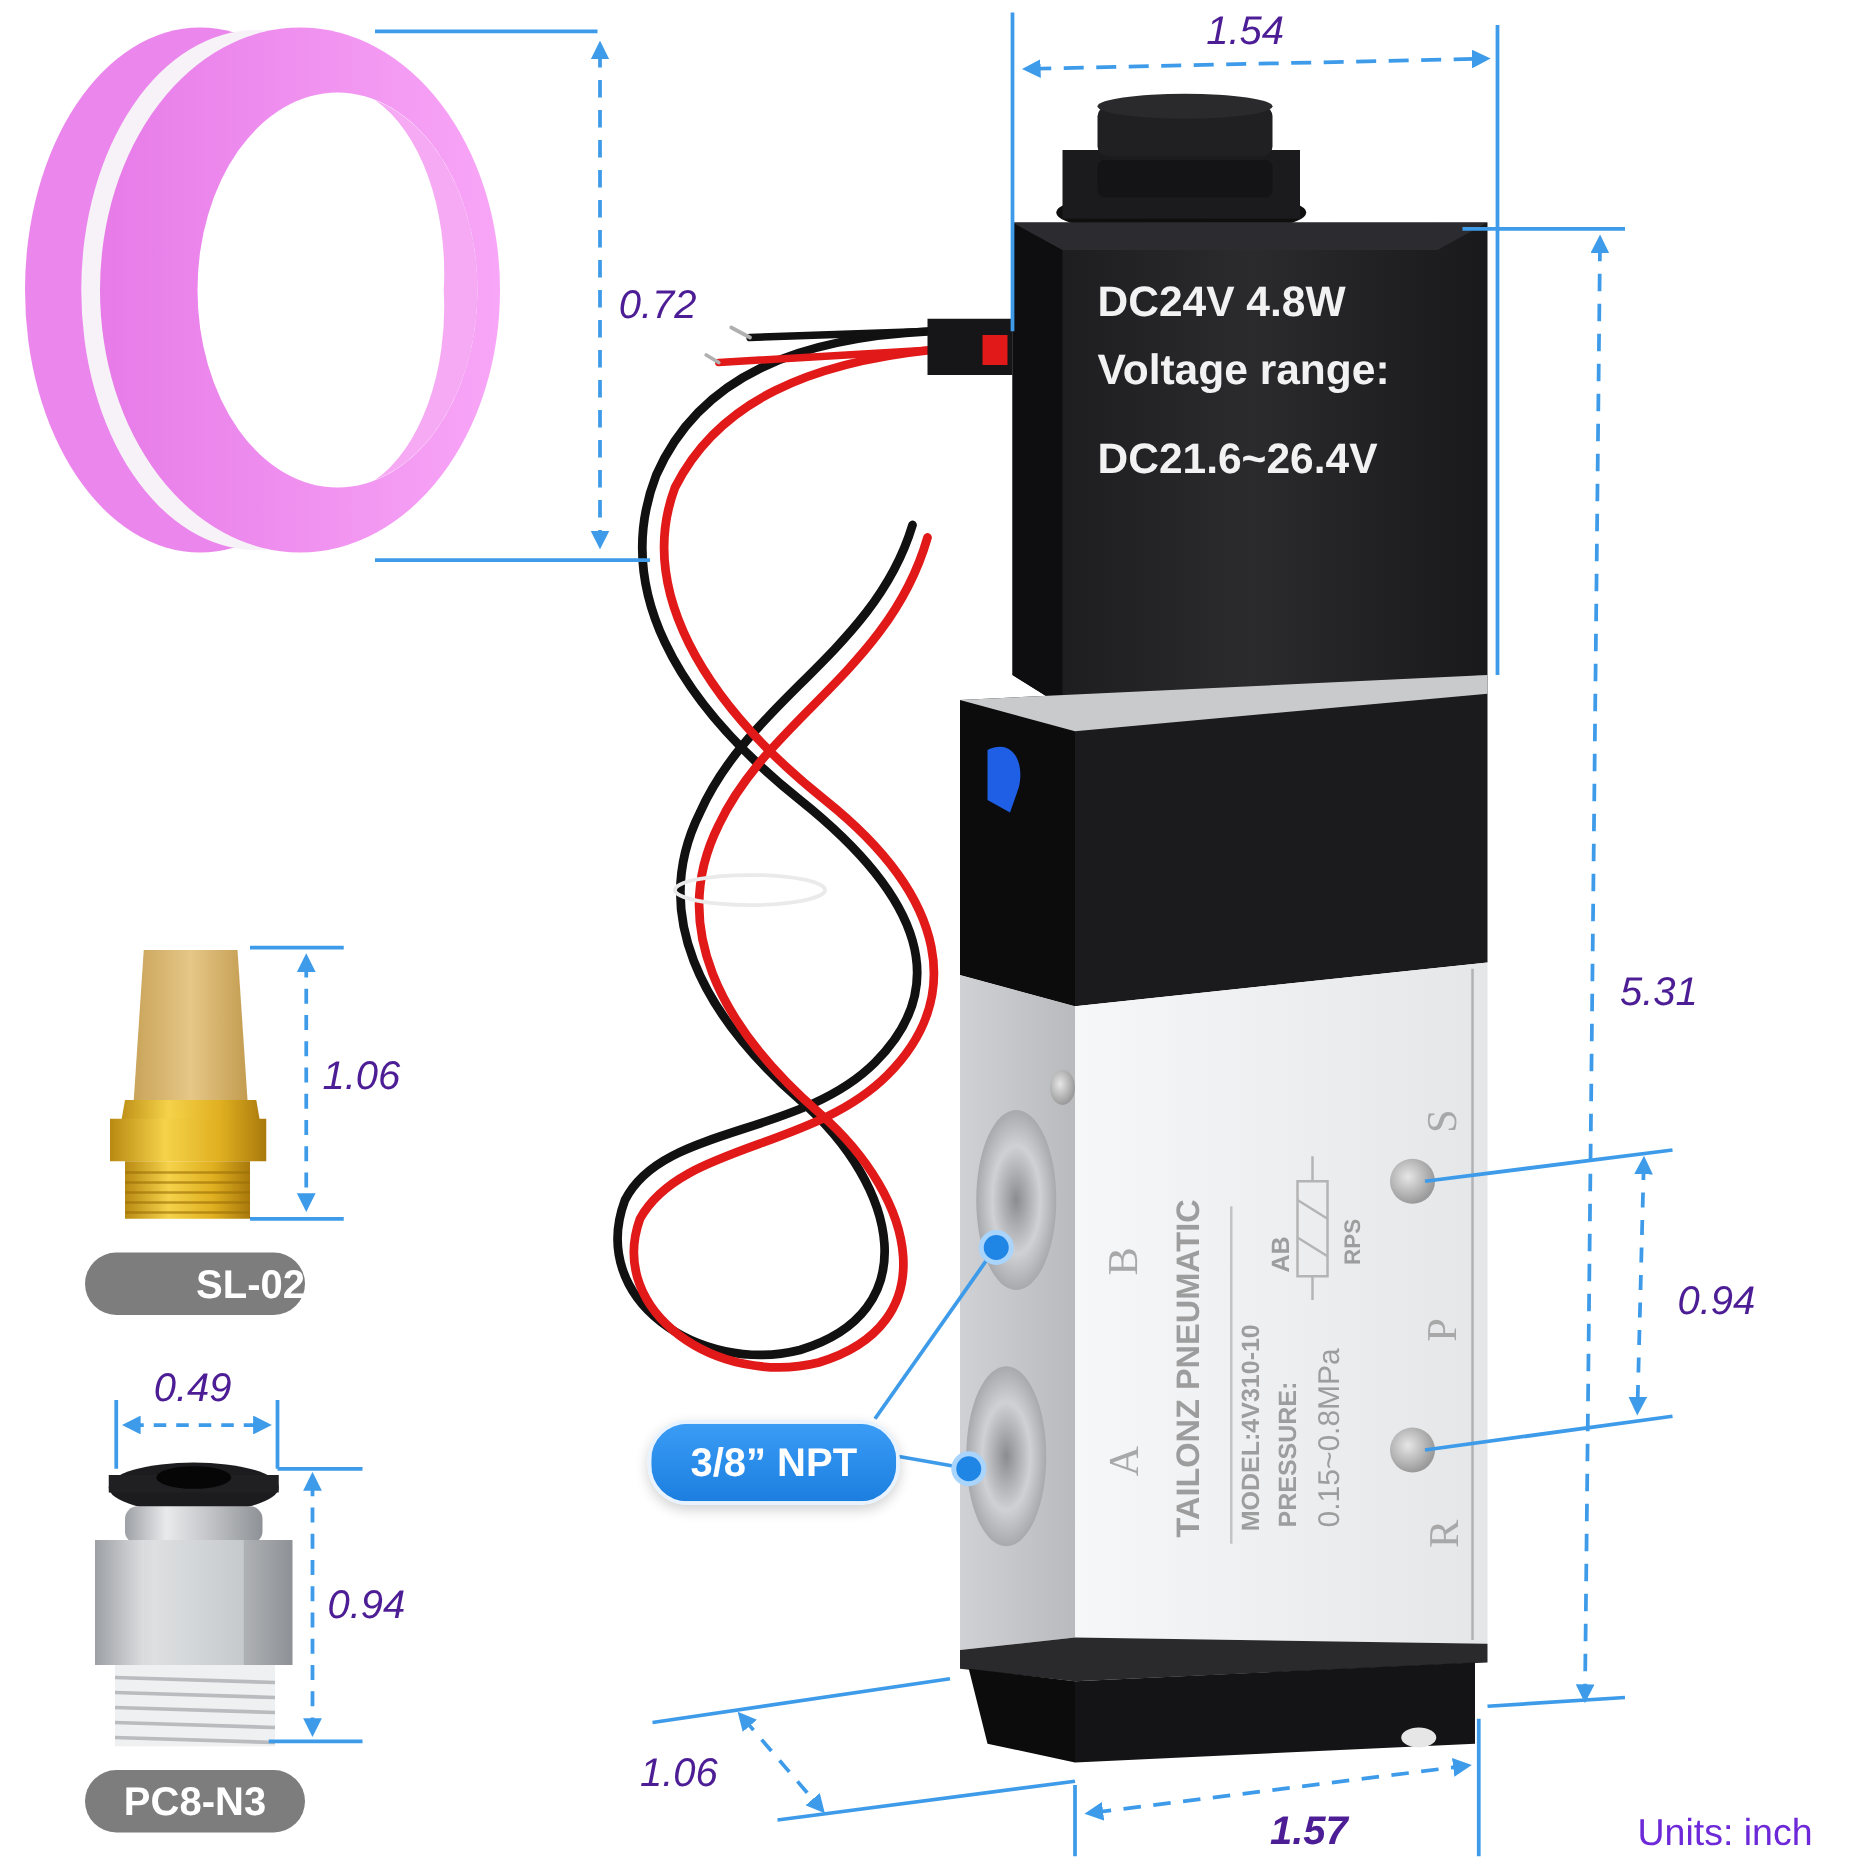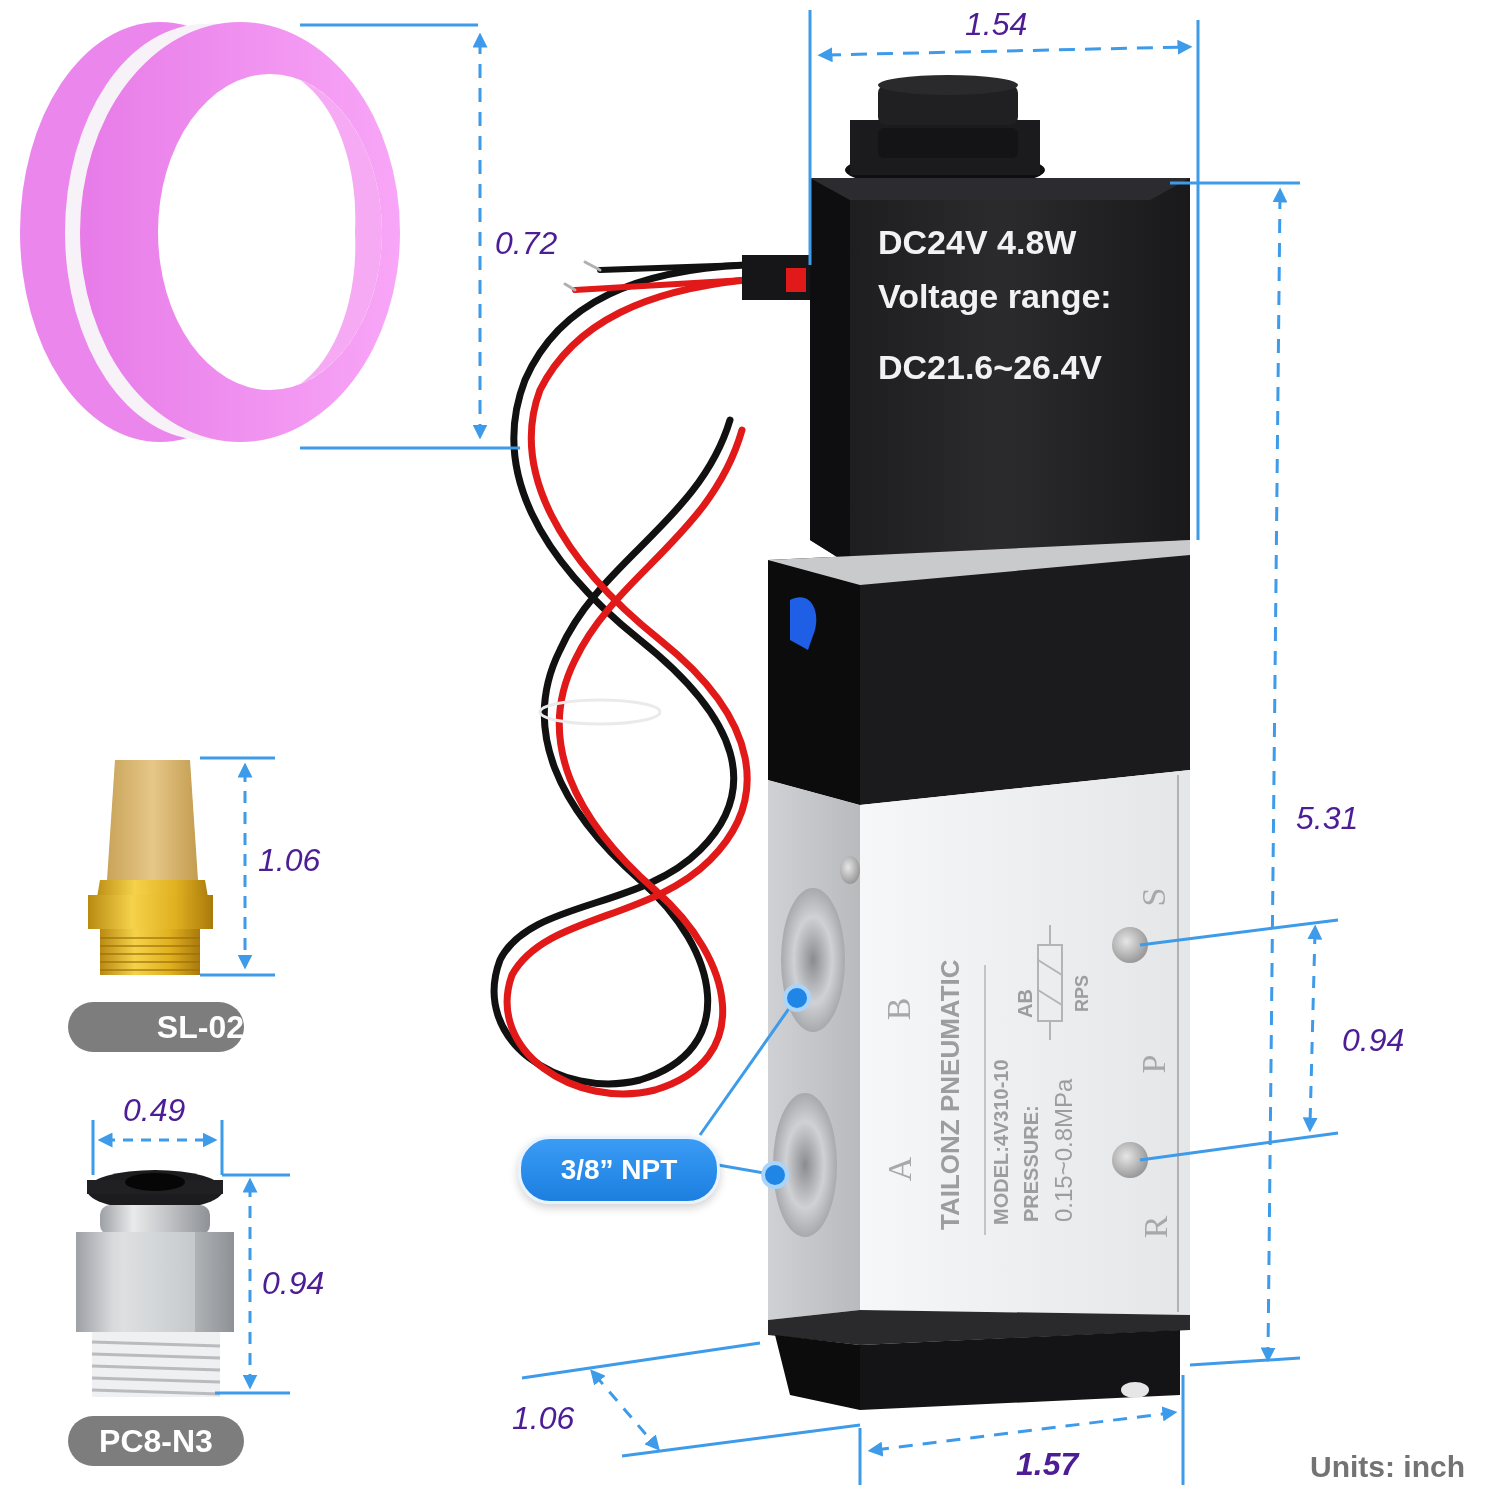--- a/index.html
+++ b/index.html
@@ -1,21 +1,21 @@
 <!DOCTYPE html>
 <html><head>
 <meta charset="utf-8">
 <style>
   html, body { margin:0; padding:0; background:#ffffff; }
   body { width:1500px; height:1500px; position:relative; overflow:hidden; font-family:"Liberation Sans", sans-serif; }
   .dim-label { position:absolute; font-family:"Liberation Sans", sans-serif; font-style:italic; font-size:32px; color:#4c1d95; letter-spacing:0px; }
   .badge-gray { position:absolute; background:#7d7d7d; color:#fff; font-weight:bold; font-size:32px; border-radius:30px; text-align:center; line-height:50px; height:50px; }
-  .badge-blue { position:absolute; background:linear-gradient(180deg,#3a9cf5,#1c7fe0); color:#fff; font-weight:bold; font-size:28px; border-radius:32px; text-align:center; line-height:62px; height:62px; border:3px solid #e8f3ff; box-shadow:0 4px 10px rgba(0,0,0,0.18); }
+  .badge-blue { position:absolute; background:linear-gradient(180deg,#3a9cf5,#1c7fe0); color:#fff; font-weight:bold; font-size:32px; border-radius:32px; text-align:center; line-height:62px; height:62px; border:3px solid #e8f3ff; box-shadow:0 4px 10px rgba(0,0,0,0.18); }
   .coil-text { position:absolute; color:#f2f2f2; font-weight:bold; font-size:34px; line-height:54px; white-space:nowrap; }
-  .units { position:absolute; font-weight:bold; font-size:30px; color:#737373;text-align:right; }
+  .units { position:absolute; font-weight:normal; font-size:30px; color:#6d28d9;text-align:right; }
   .body-text { position:absolute; color:#9d9d9d; font-weight:bold; white-space:nowrap; transform-origin:left top; }
   .port-letter { position:absolute; color:#a8a8a8; font-family:"Liberation Serif", serif; font-size:34px; transform:rotate(-90deg); }
   svg { position:absolute; left:0; top:0; }
 </style>
 </head>
 <body>
 
 <svg width="1500" height="1500" viewBox="0 0 1500 1500">
   <defs>
     <linearGradient id="coilGrad" x1="0" x2="1">
@@ -227,21 +227,21 @@
 <div class="port-letter" style="left:888px; top:990px;">B</div>
 <div class="port-letter" style="left:888px; top:1150px;">A</div>
 <div class="port-letter" style="left:1145px; top:878px;">S</div>
 <div class="port-letter" style="left:1145px; top:1045px;">P</div>
 <div class="port-letter" style="left:1145px; top:1208px;">R</div>
 
 <div class="badge-blue" style="left:518px; top:1136px; width:196px;">3/8” NPT</div>
 
 <div class="dim-label" style="left:495px; top:225px;">0.72</div>
 <div class="dim-label" style="left:965px; top:6px;">1.54</div>
-<div class="dim-label" style="left:1296px; top:800px;text-align:right;">5.31</div>
+<div class="dim-label" style="left:1296px; top:775px;text-align:right;">5.31</div>
 <div class="dim-label" style="left:1342px; top:1022px;">0.94</div>
 <div class="dim-label" style="left:512px; top:1400px;">1.06</div>
 <div class="dim-label" style="left:1016px; top:1446px;font-weight:bold;">1.57</div>
 <div class="dim-label" style="left:258px; top:842px;">1.06</div>
 <div class="dim-label" style="left:123px; top:1092px;">0.49</div>
 <div class="dim-label" style="left:262px; top:1265px;">0.94</div>
 
 <div class="badge-gray" style="left:68px; top:1002px; width:176px;text-align:right;">SL-02</div>
 <div class="badge-gray" style="left:68px; top:1416px; width:176px;">PC8-N3</div>
 

